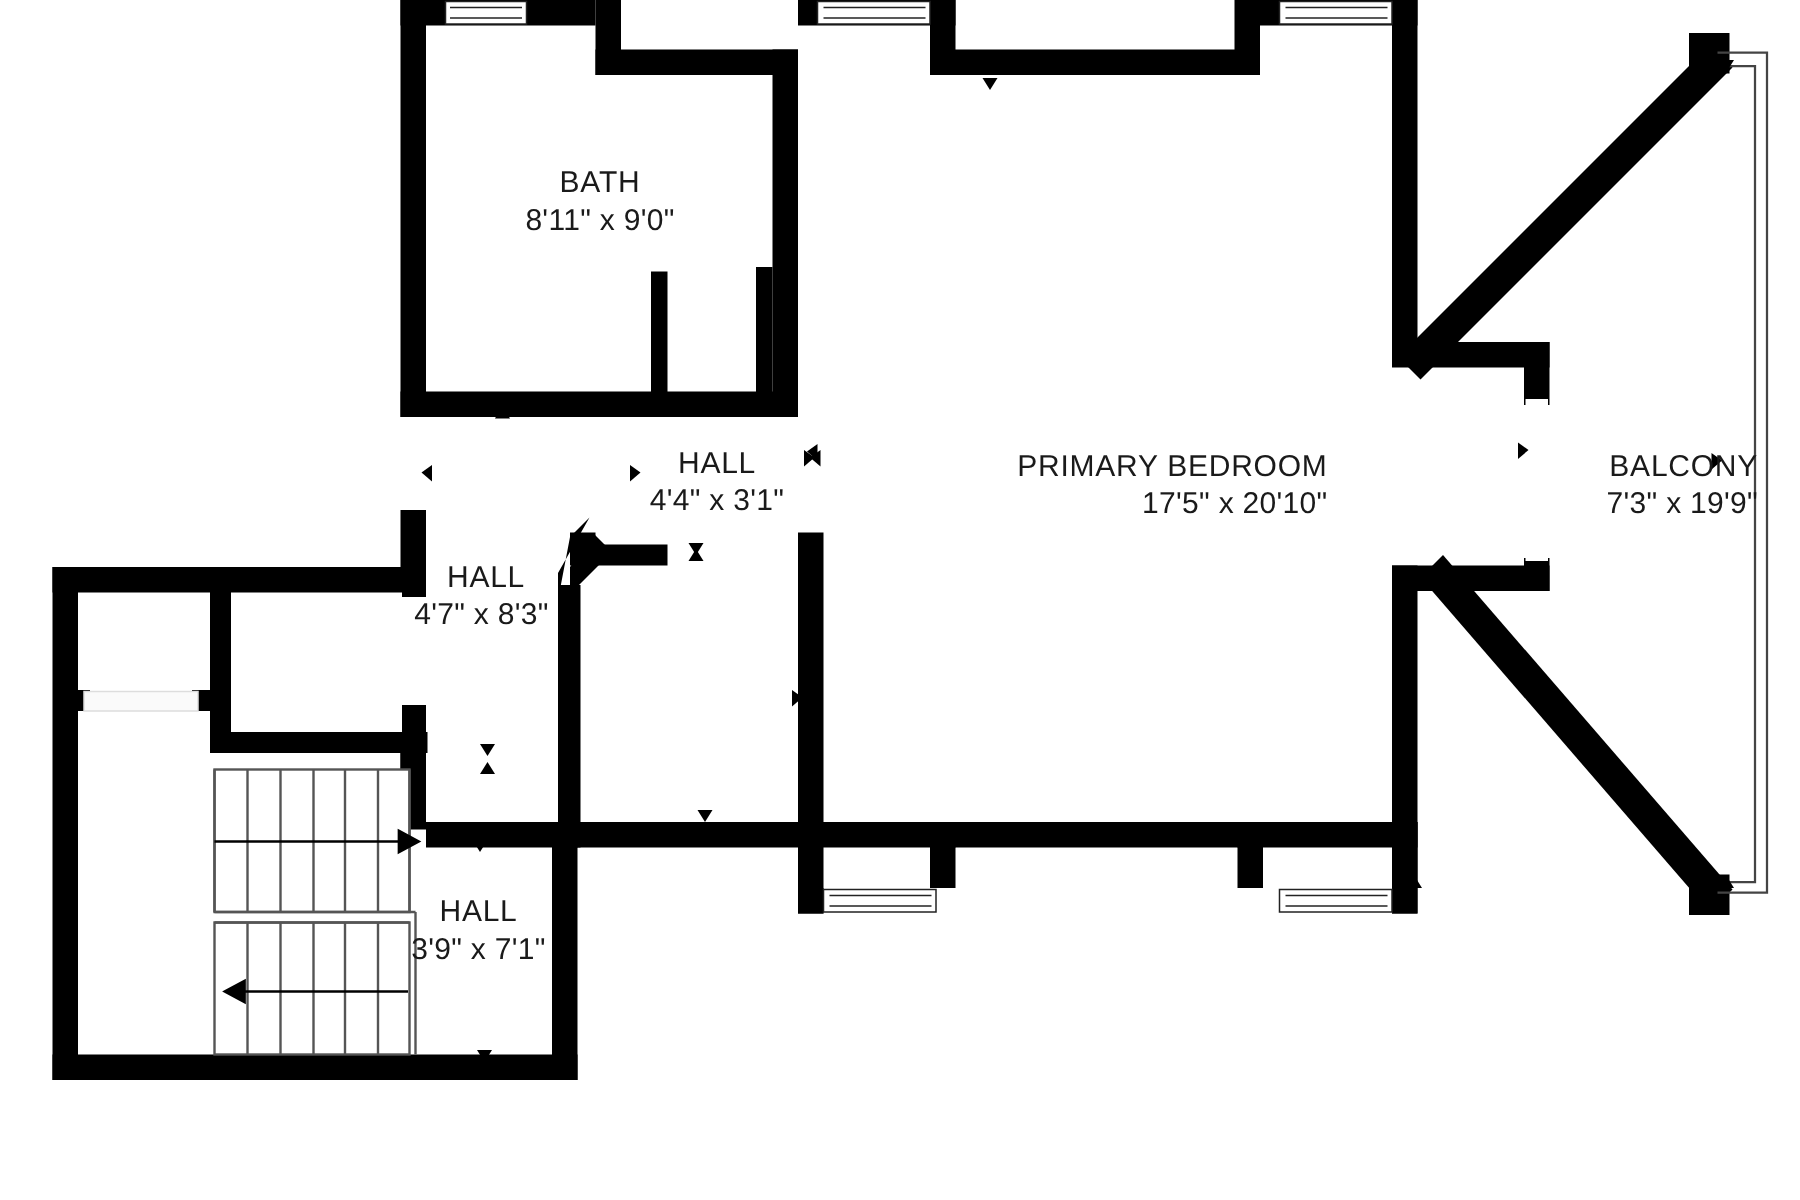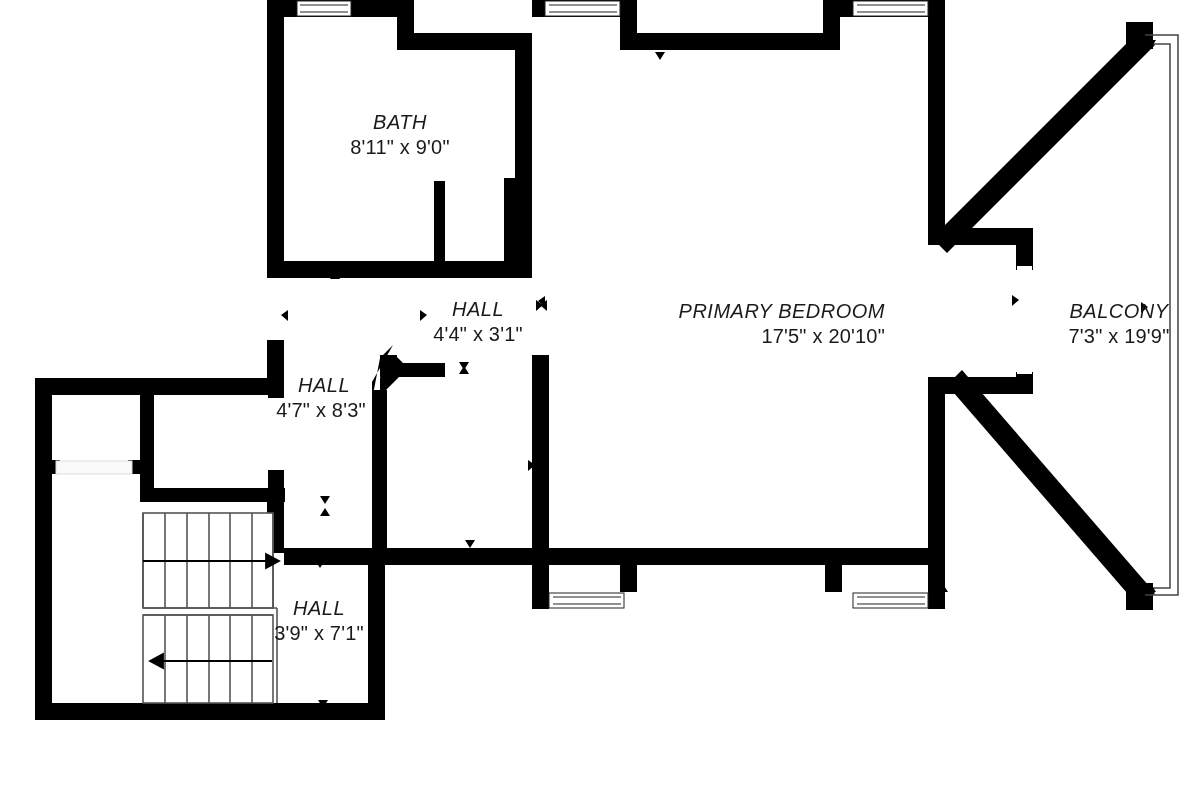--- a/index.html
+++ b/index.html
@@ -22,21 +22,20 @@
     color:#1a1a1a;
     white-space:nowrap;
     line-height:1.25;
     pointer-events:none;
   }
   .room-label .rl-name {
     display:block;
     font-size:20px;
     letter-spacing:0.5px;
     font-weight:400;
-    font-style:italic;
   }
   .room-label .rl-dims {
     display:block;
     font-size:20px;
     letter-spacing:0.2px;
     font-weight:400;
   }
   .clip-right { overflow:hidden; }
 </style>
 </head>
@@ -253,18 +252,18 @@
   <div class="room-label clip-right" style="left:264px; top:596px; width:110px;">
     <span class="rl-name">HALL</span>
     <span class="rl-dims">3'9" x 7'1"</span>
   </div>
 
   <div class="room-label" style="left:620px; top:299px; width:265px;text-align:right;">
     <span class="rl-name">PRIMARY BEDROOM</span>
     <span class="rl-dims">17'5" x 20'10"</span>
   </div>
 
-  <div class="room-label" style="left:1044px; top:299px; width:150px;">
+  <div class="room-label" style="left:1022px; top:299px; width:150px;text-align:right;">
     <span class="rl-name">BALCONY</span>
     <span class="rl-dims">7'3" x 19'9"</span>
   </div>
 
 </div>
 
 </body></html>

